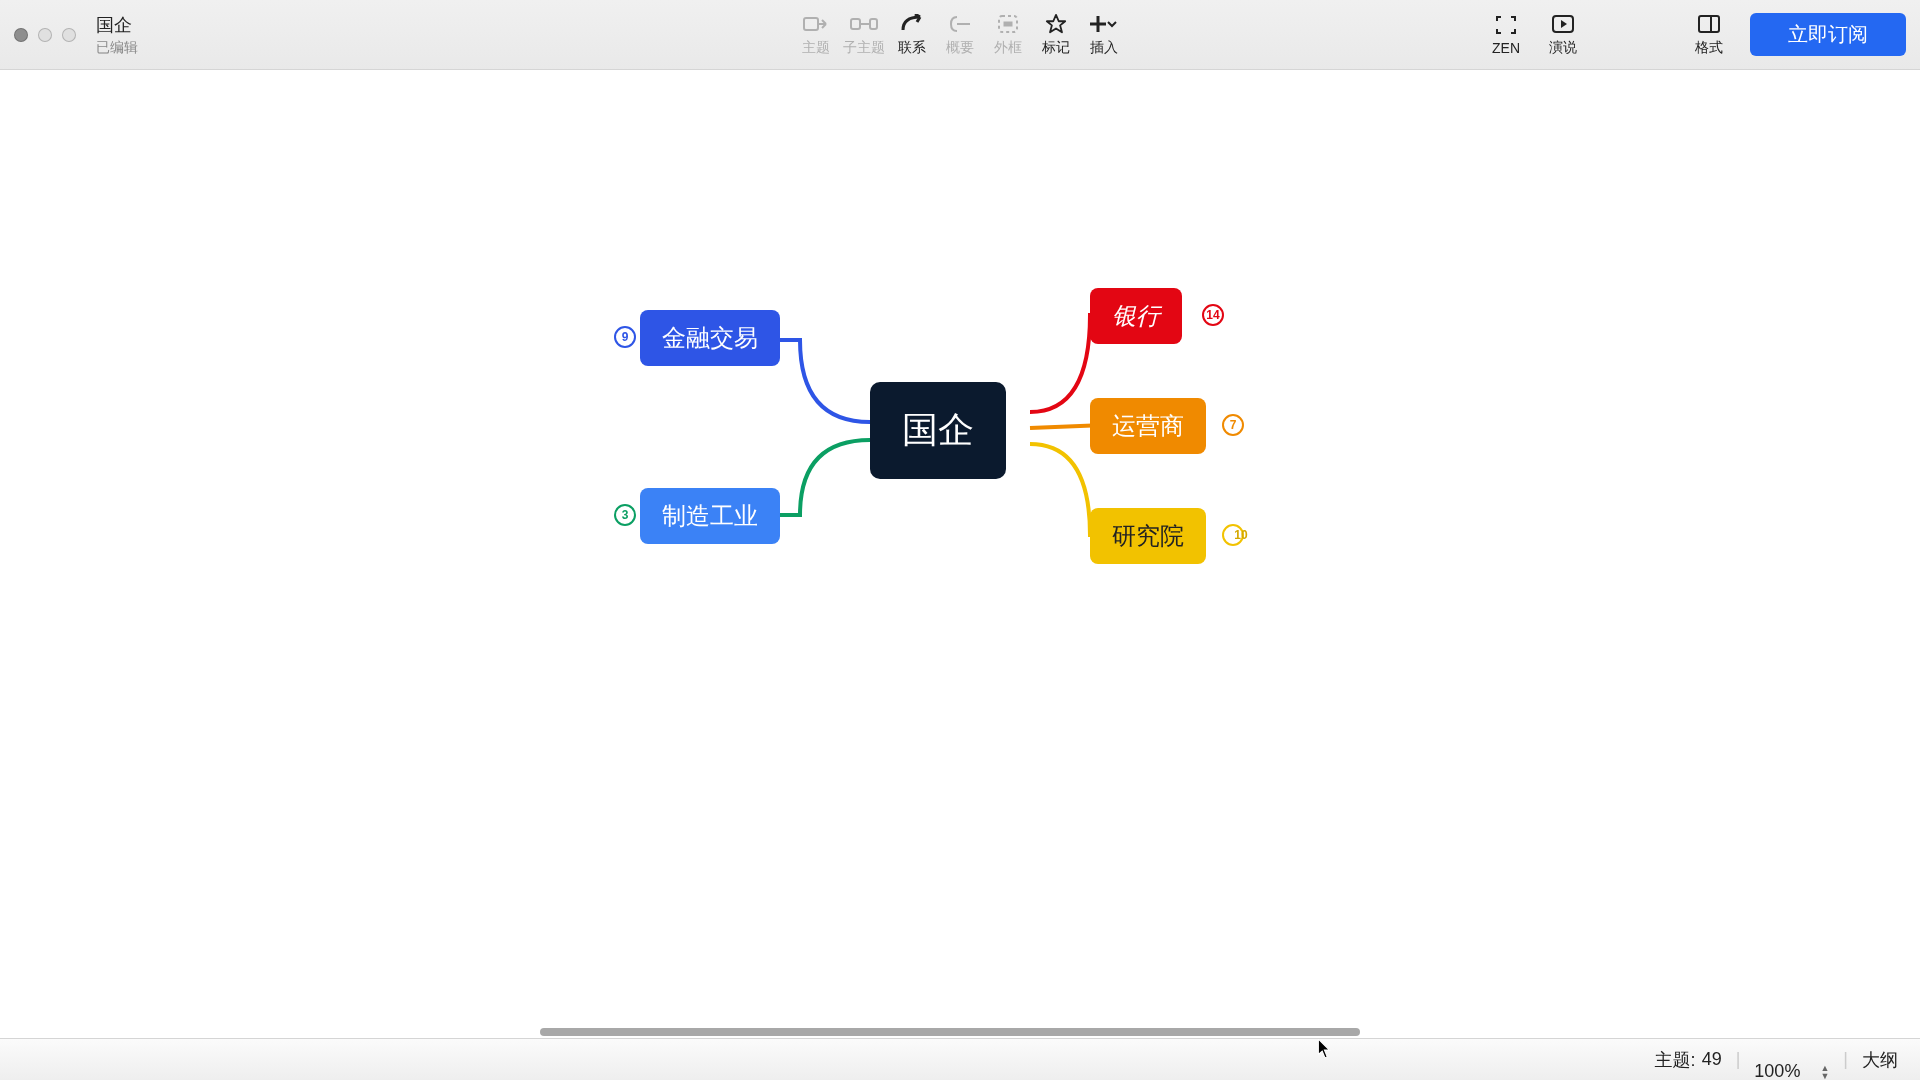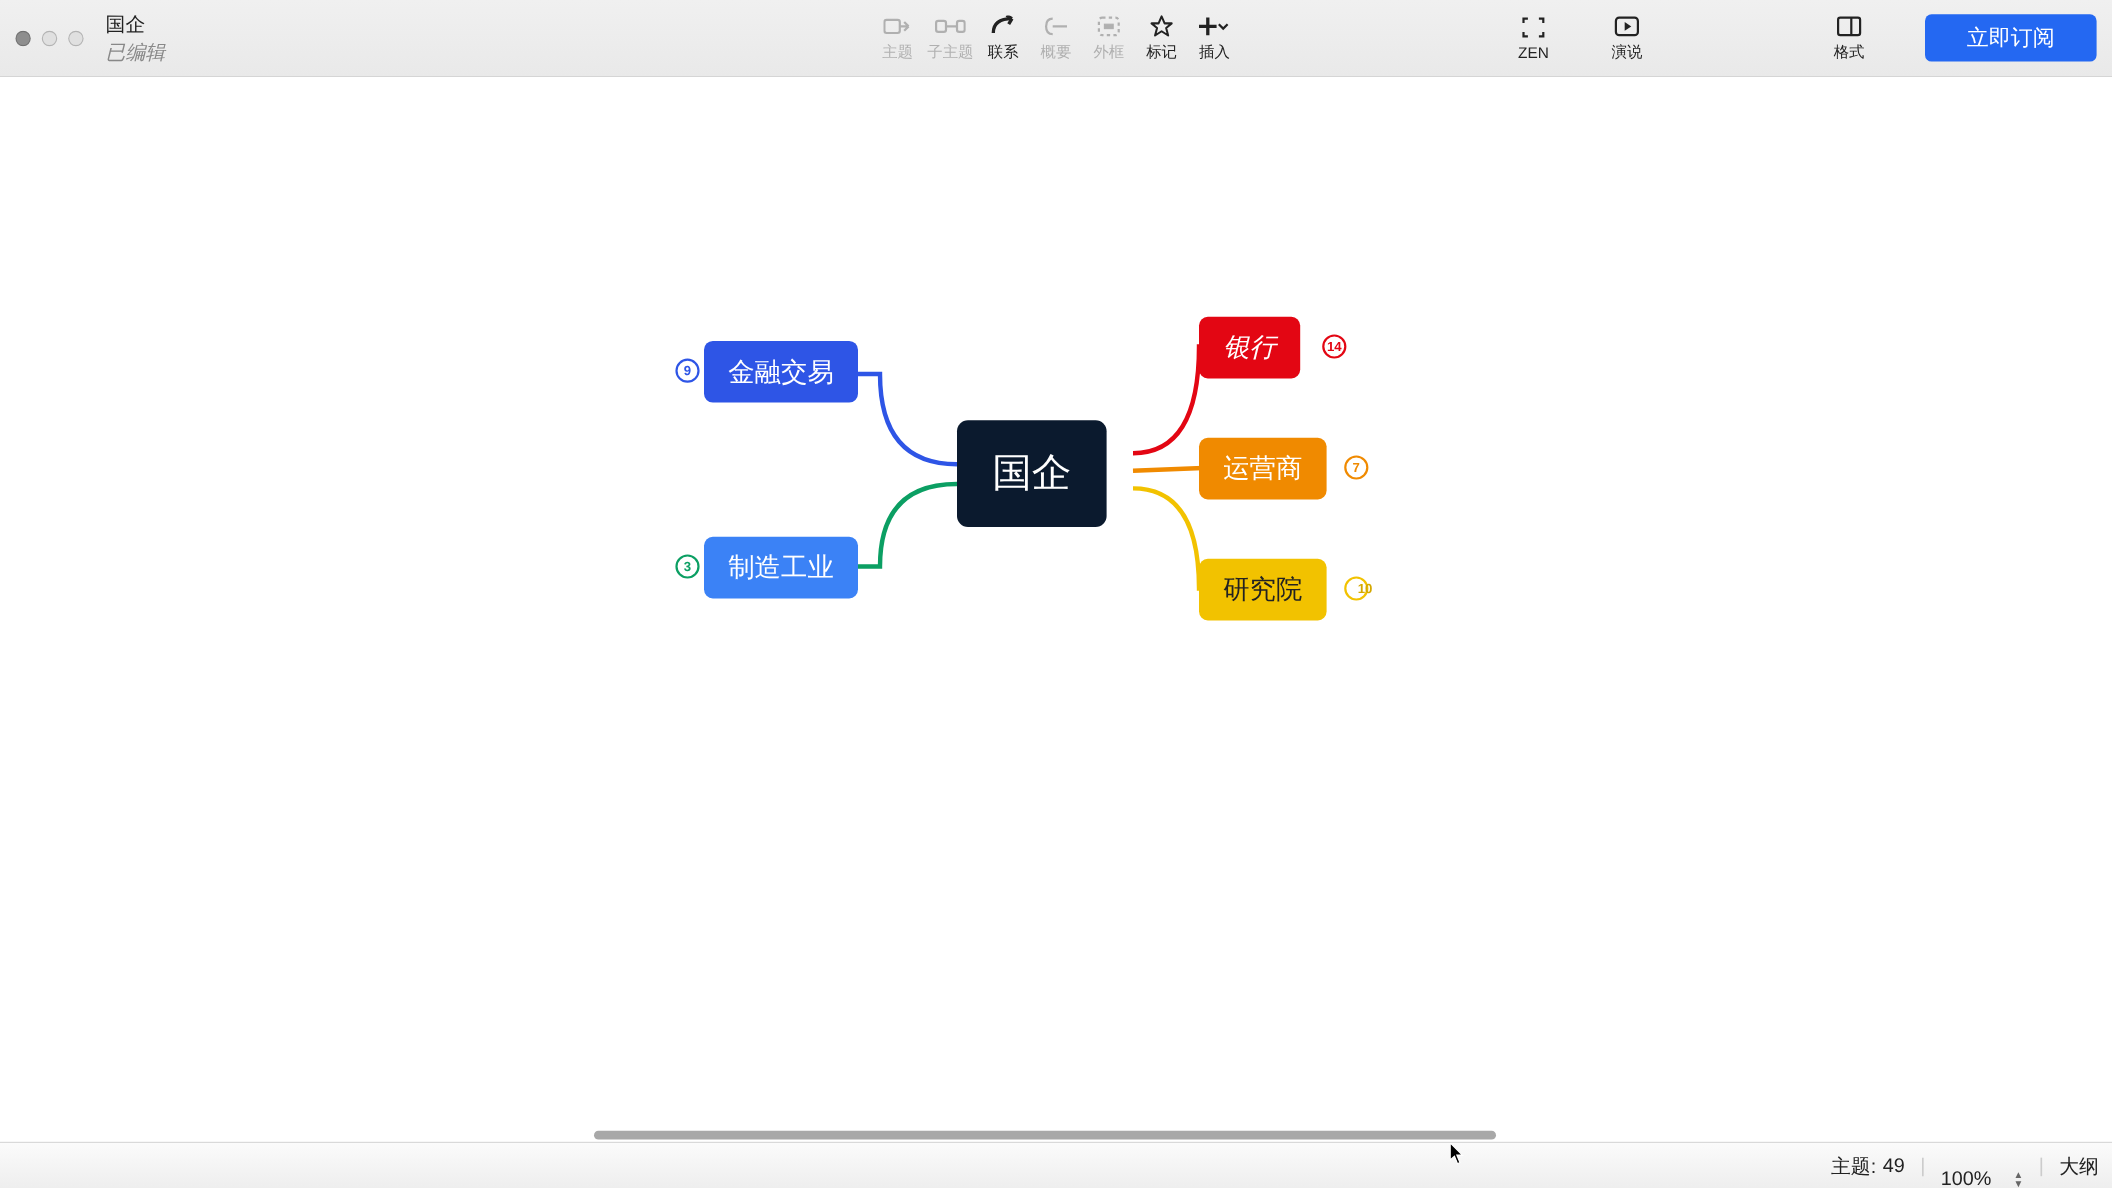--- a/index.html
+++ b/index.html
@@ -20,27 +20,27 @@
       align-items: center;
       padding: 0 14px;
       position: relative;
     }
     .traffic-lights { display: flex; gap: 10px; margin-right: 20px; }
     .tl { width: 14px; height: 14px; border-radius: 50%; border: 1px solid rgba(0,0,0,.2); }
     .tl.active { background: #8e8e8e; }
     .tl.inactive { background: #e0e0e0; }
     .doc-title { display: flex; flex-direction: column; }
     .doc-title-main { font-size: 18px; color: #222; font-weight: 500; }
-    .doc-title-sub { font-size: 18px; color: #888; margin-top: 2px; font-style: italic; }
+    .doc-title-sub { font-size: 14px; color: #888; margin-top: 2px; }
     .toolbar-center {
       position: absolute; left: 50%; transform: translateX(-50%);
       display: flex; align-items: flex-start;
     }
     .toolbar-right {
-      margin-left: auto; display: flex; gap: 37px; align-items: center; justify-content: space-between;
+      margin-left: auto; display: flex; gap: 9px; align-items: center; justify-content: space-between;
     }
     .tb-btn { display: flex; flex-direction: column; align-items: center; gap: 4px; cursor: pointer; min-width: 48px; }
     .tb-icon { height: 22px; display: flex; align-items: center; justify-content: center; }
     .tb-label { font-size: 14px; color: #222; }
     .tb-btn.disabled .tb-label { color: #b0b0b0; }
     .tb-btn.disabled .tb-icon svg { stroke: #b0b0b0; fill: #b0b0b0; }
     .subscribe-btn {
       background: #2468f2; color: #fff; padding: 8px 38px; border-radius: 6px;
       font-size: 20px; margin-left: 8px;
     }
@@ -68,21 +68,21 @@
     }
     .hscroll-thumb {
       position: absolute; height: 8px; top: 2px; background: #a8a8a8; border-radius: 4px;
     }
     
     .statusbar {
       position: absolute; bottom: 0; left: 0; right: 0; height: 42px;
       background: linear-gradient(#fbfbfb, #eeeeee);
       border-top: 1px solid #d5d5d5;
       display: flex; align-items: center; justify-content: flex-end;
-      padding: 0 12px; gap: 14px; font-size: 18px; color: #222;
+      padding: 0 22px; gap: 14px; font-size: 18px; color: #222;
     }
     .statusbar .sep { color: #ccc; }
     .zoom { display: flex; align-items: center; gap: 20px; margin-top: 24px; }
     .stepper { display: flex; flex-direction: column; font-size: 9px; line-height: 8px; color: #666; }
     .cursor-arrow {
       position: absolute; width: 14px; height: 20px; pointer-events: none;
     }
   </style>
 </head>
 <body>

